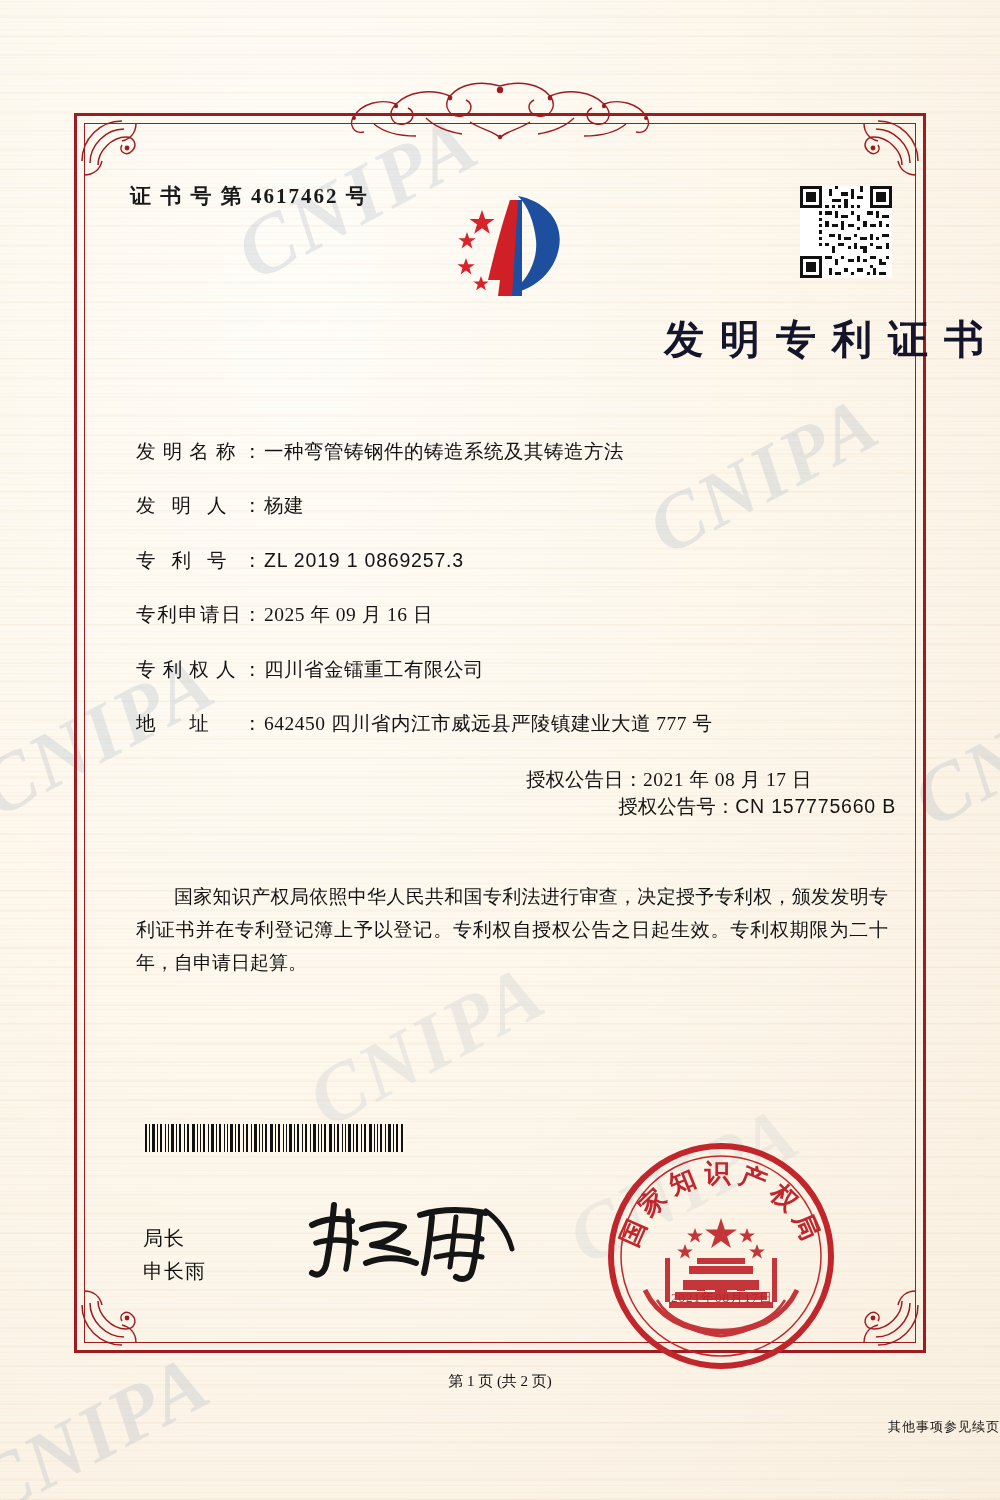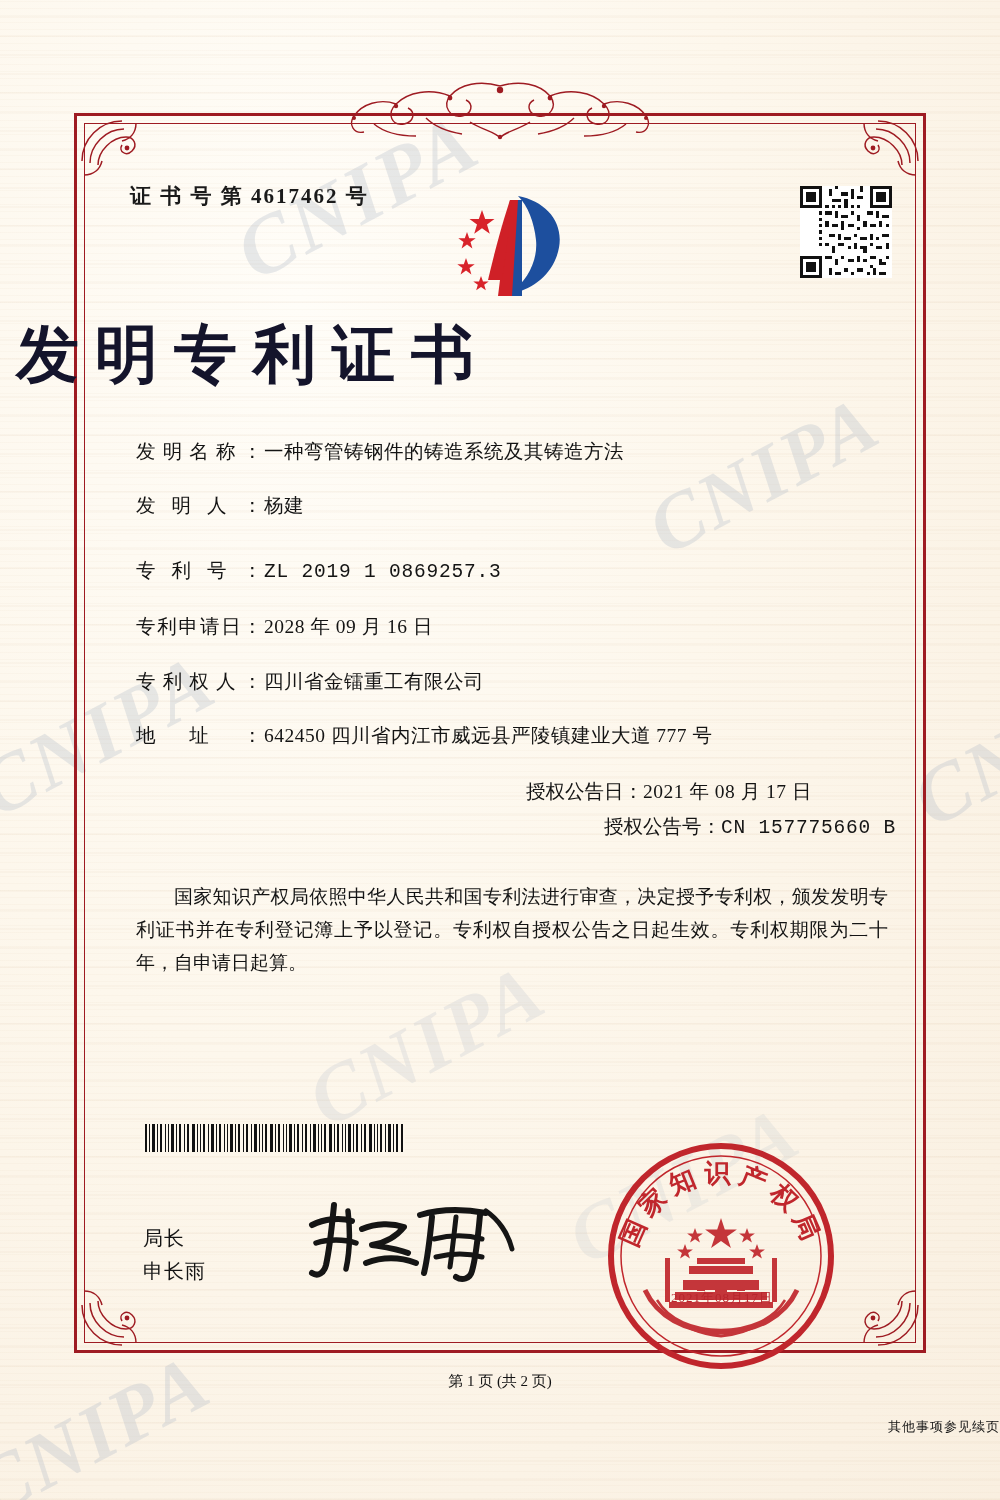--- a/index.html
+++ b/index.html
@@ -117,22 +117,22 @@
   .emblem {
     position: absolute;
     left: 432px; top: 188px;
     width: 140px; height: 112px;
   }
 
   
   .title {
     position: absolute;
     left: 0; right: 0; top: 312px;
-    text-align: left;
-    font-size: 63px;
+    text-align: right;
+    font-size: 40px;
     font-weight: 700;
     letter-spacing: 16px;
     color: #14142b;
     font-family: "Liberation Serif", "DejaVu Serif", serif;
     text-indent: 16px;
   }
 
   
   .fields {
     position: absolute;
@@ -151,21 +151,21 @@
     width: 128px;
     flex: 0 0 128px;
     display: flex;
     justify-content: space-between;
     letter-spacing: 0px;
   }
   .f-colon { margin: 0 2px 0 0; }
   .f-value {
     letter-spacing: 0.5px;
   }
-  .f-value.latin { font-family: Liberation Mono, monospace; letter-spacing: 0.8px; margin-top: 12px; }
+  .f-value.latin { font-family: Liberation Sans, sans-serif; letter-spacing: 0.8px; }
 
   .row-dual { display: flex; align-items: flex-end; margin-bottom: 26px; flex-direction: column; }
   .dual-left { display: flex; align-items: baseline; width: 370px; }
   .dual-right { display: flex; align-items: baseline; }
   .dual-lbl { letter-spacing: 0px; }
 
   
   .body-text {
     position: absolute;
     left: 136px; top: 880px;
@@ -474,21 +474,21 @@
 
     <div class="field-row">
       <span class="f-label">
         <span>专</span>
           <span>利</span>
           <span>申</span>
           <span>请</span>
           <span>日</span>
           <span class="f-colon">：</span>
       </span>
-      <span class="f-value">2028 年 09 月 16 日</span>
+      <span class="f-value">2025 年 09 月 16 日</span>
     </div>
 
     <div class="field-row">
       <span class="f-label">
         <span>专</span>
           <span>利</span>
           <span>权</span>
           <span>人</span>
           <span class="f-colon">：</span>
       </span>

